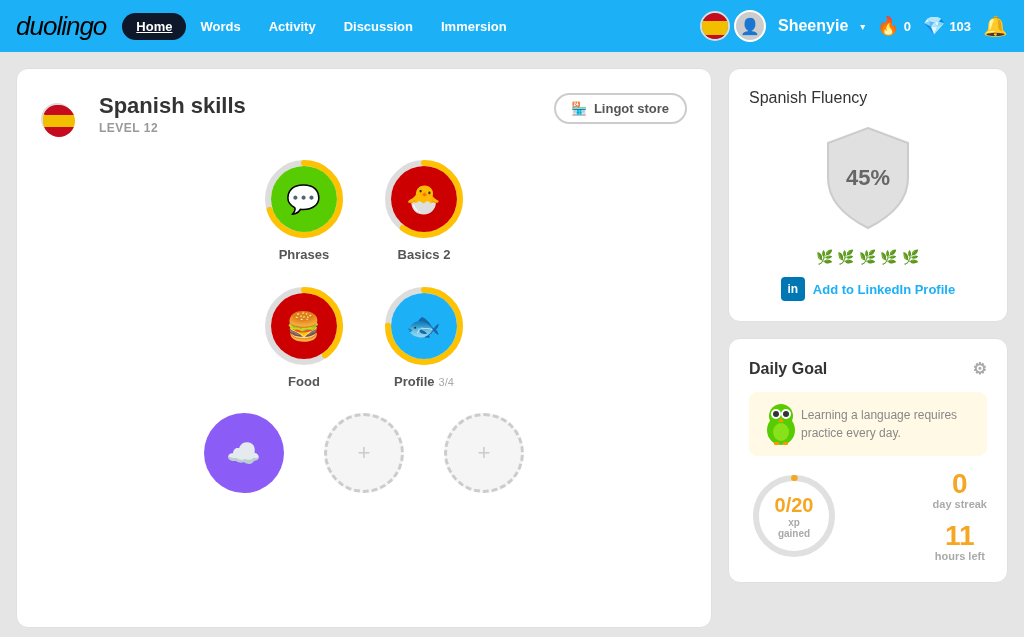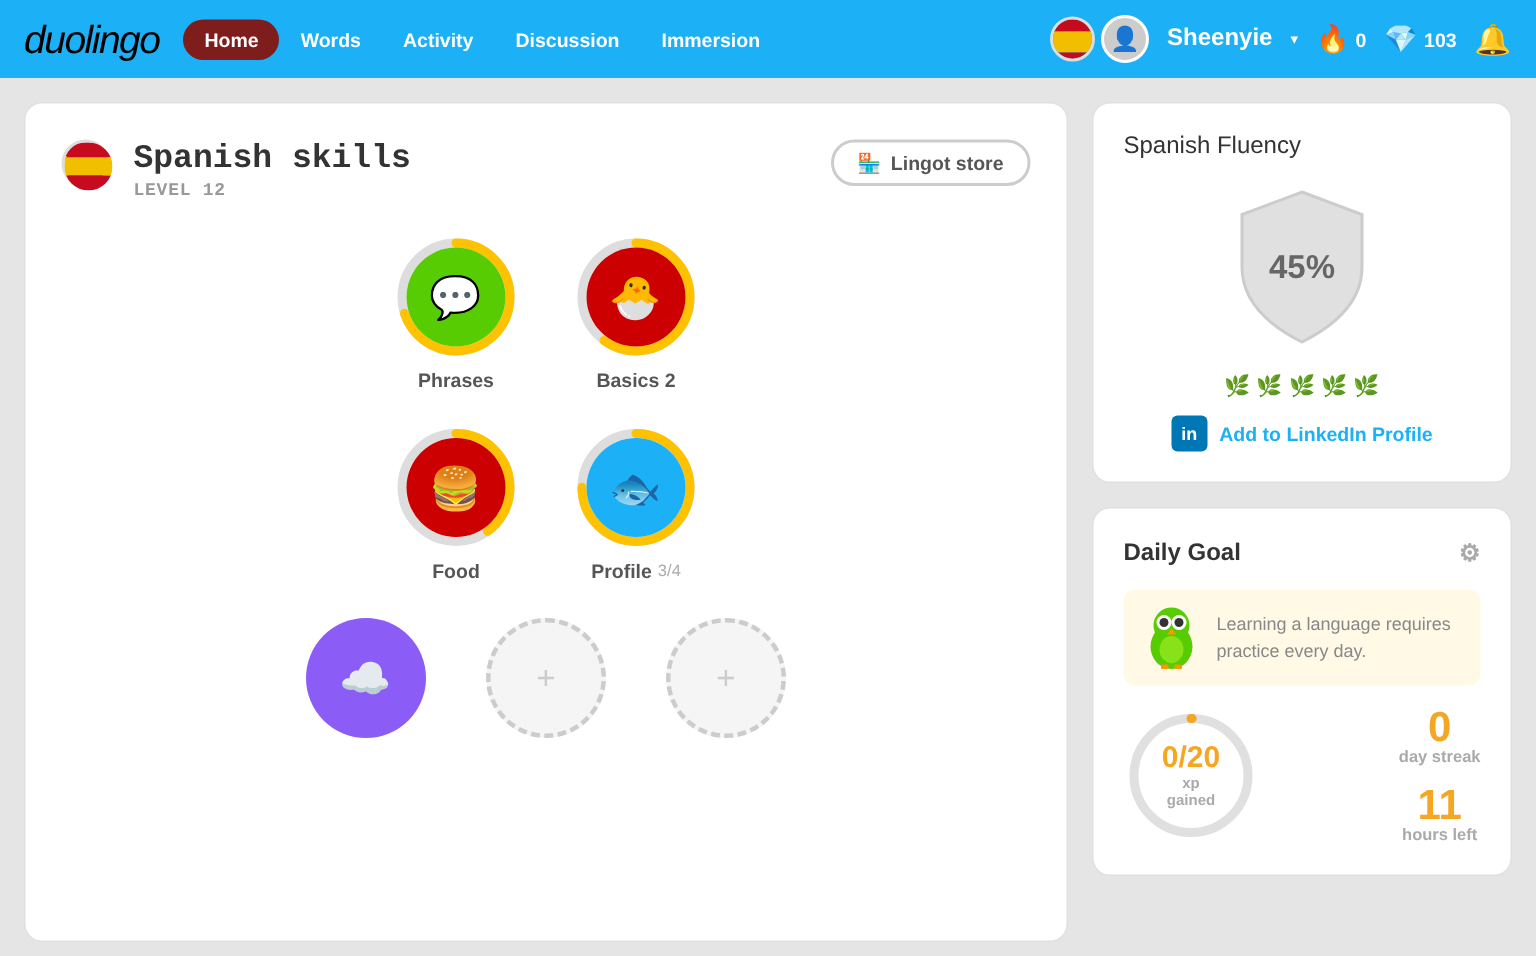--- a/index.html
+++ b/index.html
@@ -25,21 +25,22 @@
     .nav-item {
       color: #fff;
       font-size: 13px;
       font-weight: 600;
       padding: 6px 14px;
       border-radius: 20px;
       cursor: pointer;
       text-decoration: none;
     }
     .nav-item.active {
-      background: #7f1d1d;
+      background: #0f172a;
+      text-decoration: underline;
     }
     .nav-right {
       margin-left: auto;
       display: flex;
       align-items: center;
       gap: 12px;
     }
     .flag-avatar {
       display: flex;
       align-items: center;
@@ -96,23 +97,22 @@
 
     
     .skills-header {
       display: flex;
       align-items: flex-start;
       justify-content: space-between;
       margin-bottom: 24px;
     }
     .skills-title-group {
       display: flex;
-      align-items: flex-start;
-      gap: 16px;
-      font-family: Liberation Mono, monospace;
+      align-items: flex-end;
+      gap: 26px;
     }
     .skills-flag {
       width: 32px; height: 32px; border-radius: 50%;
       background: linear-gradient(to bottom, #c60b1e 33%, #f1bf00 33%, #f1bf00 66%, #c60b1e 66%);
       border: 2px solid #ddd;
     }
     .skills-title { font-size: 22px; font-weight: 700; color: #333; }
     .skills-level { font-size: 12px; color: #999; font-weight: 600; text-transform: uppercase; letter-spacing: 0.5px; margin-top: 2px; }
     .lingot-btn {
       background: #fff;
@@ -227,21 +227,20 @@
     
     .daily-title {
       font-size: 16px; font-weight: 700; color: #333;
       display: flex; align-items: center; justify-content: space-between;
       margin-bottom: 14px;
     }
     .gear-icon { color: #aaa; font-size: 16px; cursor: pointer; }
     .goal-message-row {
       display: flex;
       align-items: center;
-      gap: 10px;
       background: #fff9e6;
       border-radius: 8px;
       padding: 10px 12px;
       margin-bottom: 14px;
     }
     .owl-img {
       width: 40px; height: 44px;
       flex-shrink: 0;
     }
     .goal-message-text { font-size: 12px; color: #888; line-height: 1.5; }

